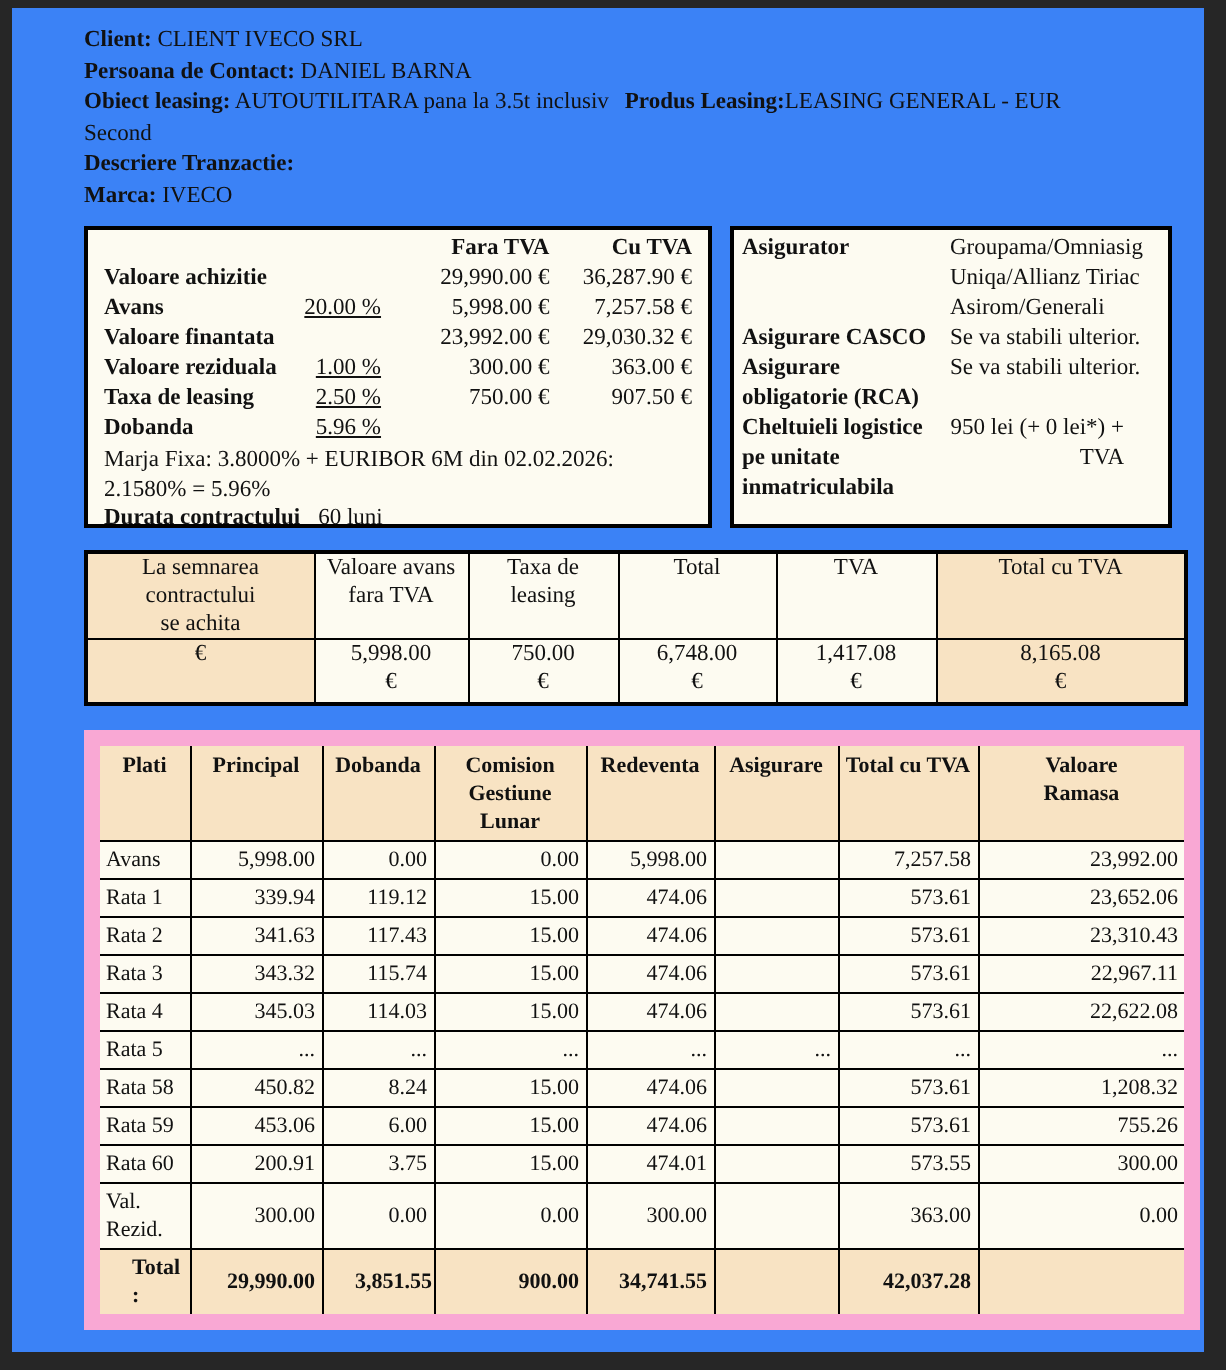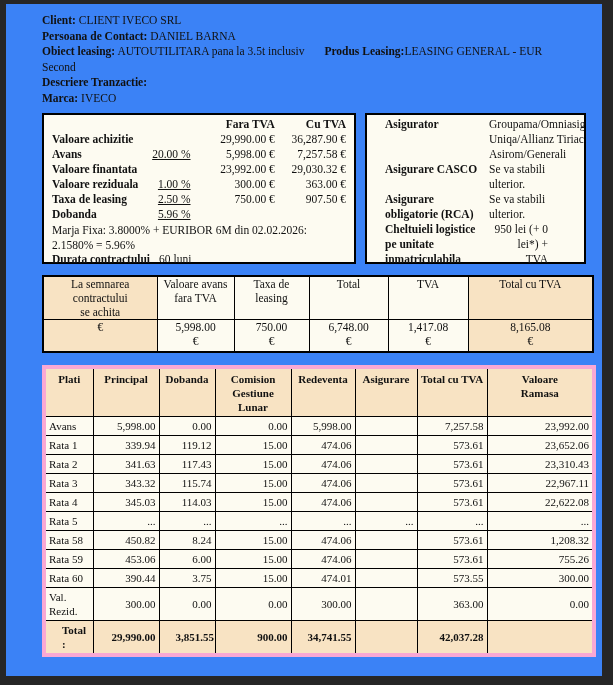--- a/index.html
+++ b/index.html
@@ -15,29 +15,29 @@
   .page {
     position: absolute; left: 6px; top: 4px;
     width: 596px; height: 672px;
     background: #3b82f6;
     padding: 9px 10px 0 36px;
   }
   
   .info { font-size: 11.5px; line-height: 15.5px; }
   .info .line { white-space: nowrap; }
   .info b { font-weight: bold; }
-  .info .gap { margin-left: 20px; }
+  .info .gap { margin-left: 8px; }
   
   .boxes { display: flex; margin-top: 7px; height: 151px; }
   .box {
     border: 2px solid #000;
     background: var(--cream, #fdfbf1);
   }
   .finance { width: 314px; margin-right: 9px; padding: 2px 7px; }
-  .insurance { width: 221px; padding: 2px 18px; }
+  .insurance { width: 221px; padding: 2px 4px; }
   .fin-table { width: 100%; border-collapse: collapse; font-size: 11.5px; }
   .fin-table td { padding: 0 1px; line-height: 15px; vertical-align: top; }
   .fin-table td.lbl { font-weight: bold; width: 106px; }
   .fin-table td.pct { width: 72px; text-align: right; padding-right: 14px; text-decoration: underline; }
   .fin-table td.num { text-align: right; width: 80px; }
   .fin-table td.bold { font-weight: bold; }
   .fin-table td.marja { line-height: 14.5px; padding-top: 1px; }
   .fin-table td.durata b { font-weight: bold; }
   .fin-table td.durata span { margin-left: 9px; }
   .ins-row { display: flex; font-size: 11.5px; line-height: 15px; }
@@ -56,21 +56,21 @@
     white-space: pre-line; vertical-align: top;
     padding: 0 2px; line-height: 14px; font-weight: normal;
   }
   table.signing th { height: 31px; }
   table.signing td { height: 32px; }
   table.signing .beige { background: var(--beige, #f8e3c3); }
   
   table.schedule {
     margin-top: 12px; width: 550px;
     border-collapse: collapse; table-layout: fixed;
-    border: 4px solid #f9a8d4; font-size: 11px;
+    border: 8px solid #f9a8d4; font-size: 11px;
   }
   table.schedule th, table.schedule td { border: 1px solid #000; }
   table.schedule th {
     background: var(--beige, #f8e3c3);
     font-weight: bold; text-align: center;
     white-space: pre-line; vertical-align: top;
     padding: 3px 1px 2px; line-height: 14px; height: 36px;
   }
   table.schedule td {
     background: var(--cream, #fdfbf1);
@@ -311,21 +311,21 @@
           <td>453.06</td>
           <td>6.00</td>
           <td>15.00</td>
           <td>474.06</td>
           <td></td>
           <td>573.61</td>
           <td>755.26</td>
         </tr>
         <tr>
           <td class="plati">Rata 60</td>
-          <td>390.44</td>
+          <td>200.91</td>
           <td>3.75</td>
           <td>15.00</td>
           <td>474.01</td>
           <td></td>
           <td>573.55</td>
           <td>300.00</td>
         </tr>
         <tr>
           <td class="plati">Val. Rezid.</td>
           <td>300.00</td>

